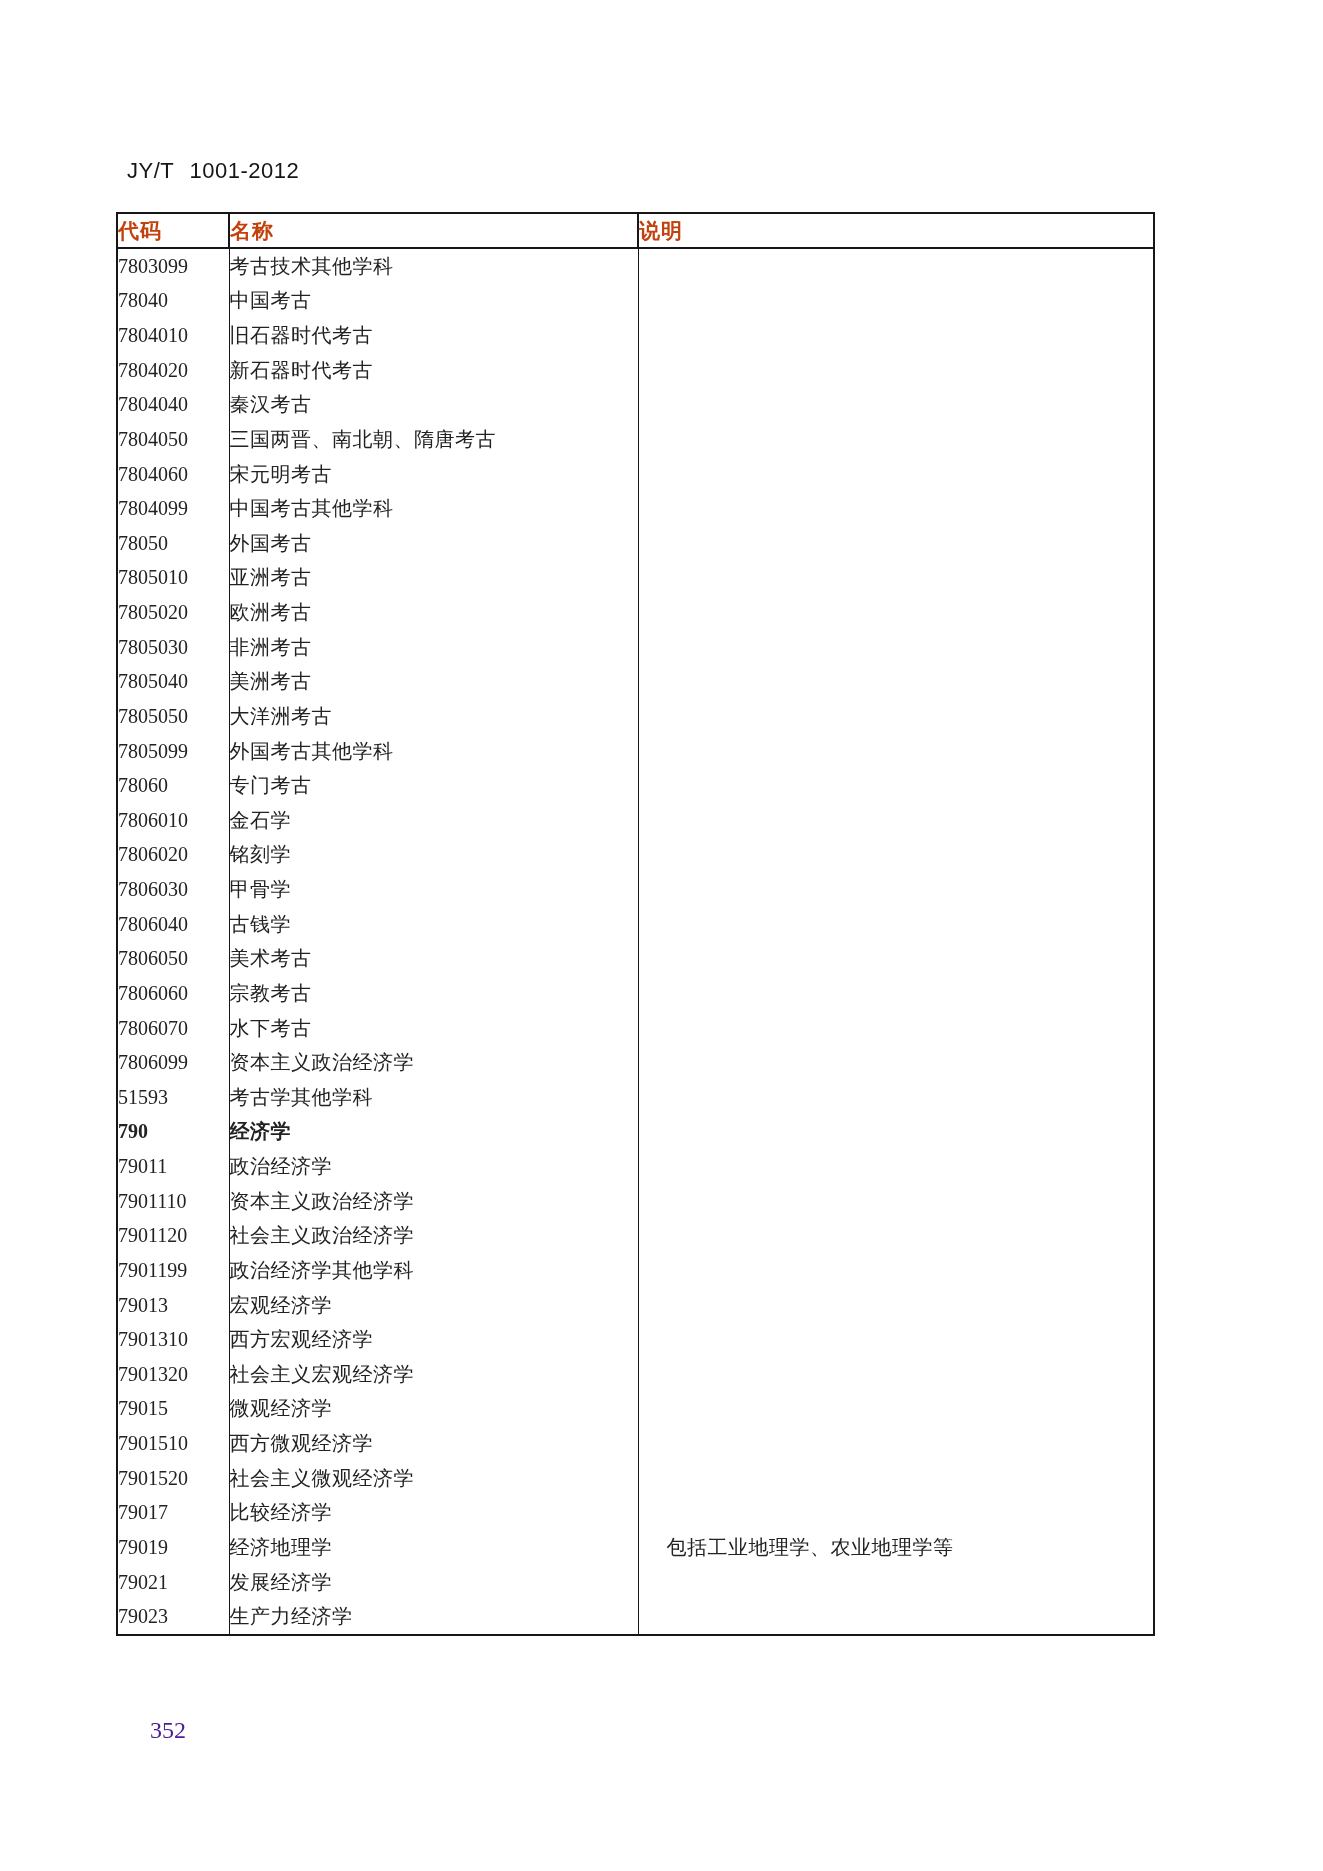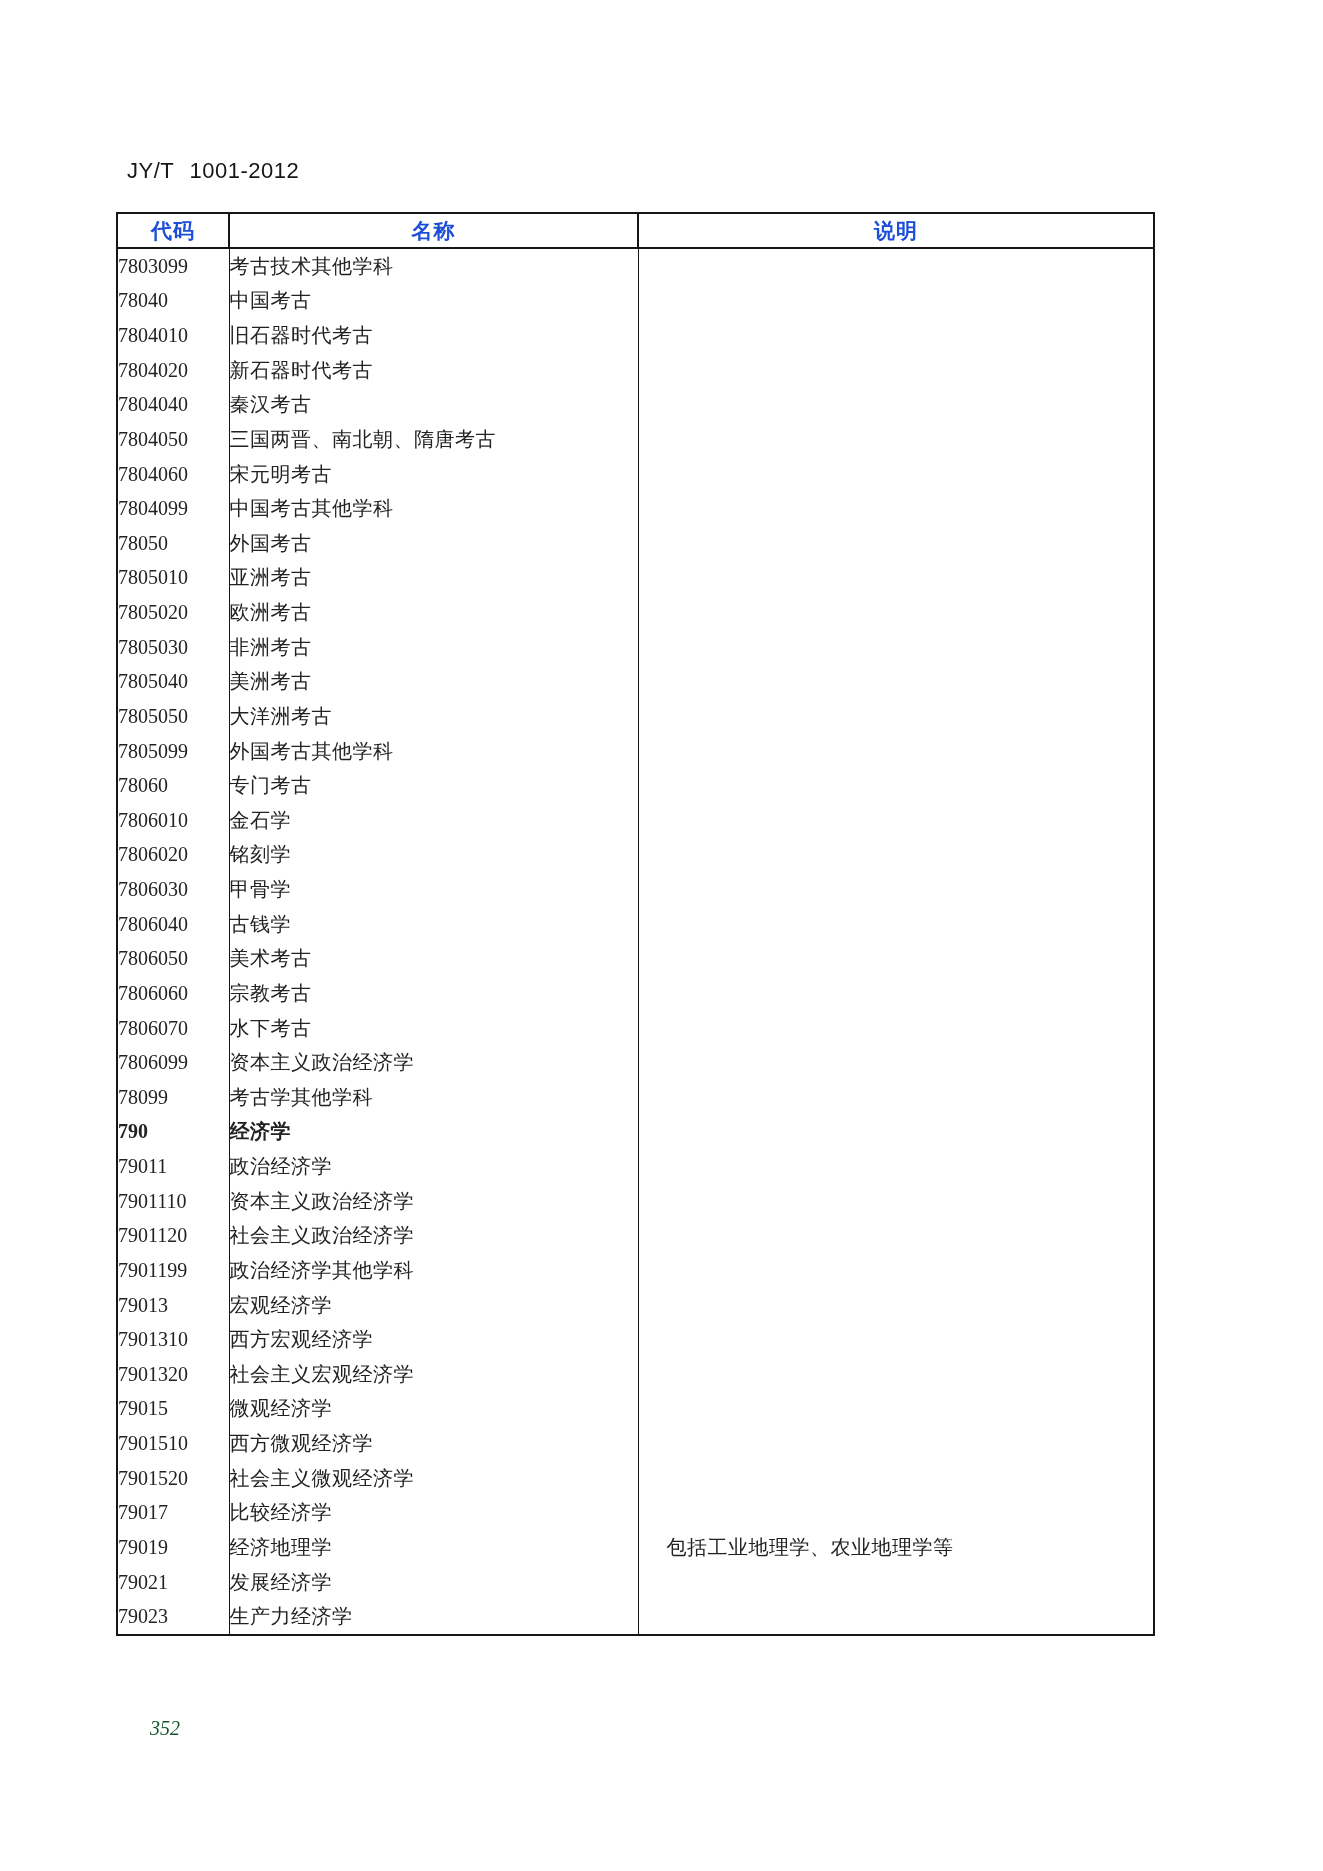--- a/index.html
+++ b/index.html
@@ -40,23 +40,23 @@
     background: #ffffff;
   }
   table.class-table col.c-code { width: 112px; }
   table.class-table col.c-name { width: 409px; }
   table.class-table col.c-note { width: 516px; }
   table.class-table th {
     border: 2px solid #161616;
     height: 33px;
     font-size: 21px;
     font-weight: bold;
-    text-align: center;
+    text-align: left;
     vertical-align: middle;
-    color: #1d4ed8;
+    color: #c2410c;
     letter-spacing: 1px;
     padding: 0;
   }
   table.class-table td {
     border-left: 1px solid #161616;
     border-right: 1px solid #161616;
     height: 34.63px;
     font-size: 20px;
     vertical-align: middle;
     color: #222222;
@@ -69,24 +69,23 @@
   table.class-table td:first-child { border-left: 2px solid #161616; }
   table.class-table td:last-child { border-right: 2px solid #161616; padding-left: 28px; }
   td.cell-code { padding-left: 13px; font-variant-numeric: lining-nums; margin-top: 36px; }
   td.cell-name { padding-left: 21px; letter-spacing: 0.5px; }
   td.cell-note { padding-left: 12px; letter-spacing: 0.5px; }
   tr.bold-row td { font-weight: bold; }
   .page-number {
     position: absolute;
     left: 150px;
     top: 1717px;
-    font-size: 20px;
-    color: #14532d;
+    font-size: 24px;
+    color: #4c1d95;
     font-family: "Liberation Serif", "DejaVu Serif", serif;
-    font-style: italic;
   }
 </style>
 </head>
 <body>
 
 <div class="page">
 
   <div class="doc-code">JY/T 1001-2012</div>
 
   <div class="table-wrap">
@@ -218,21 +217,21 @@
             <td class="cell-code">7806070</td>
             <td class="cell-name">水下考古</td>
             <td class="cell-note"></td>
           </tr>
           <tr>
             <td class="cell-code">7806099</td>
             <td class="cell-name">资本主义政治经济学</td>
             <td class="cell-note"></td>
           </tr>
           <tr>
-            <td class="cell-code">78099</td>
+            <td class="cell-code">51593</td>
             <td class="cell-name">考古学其他学科</td>
             <td class="cell-note"></td>
           </tr>
           <tr class="bold-row">
             <td class="cell-code">790</td>
             <td class="cell-name">经济学</td>
             <td class="cell-note"></td>
           </tr>
           <tr>
             <td class="cell-code">79011</td>

